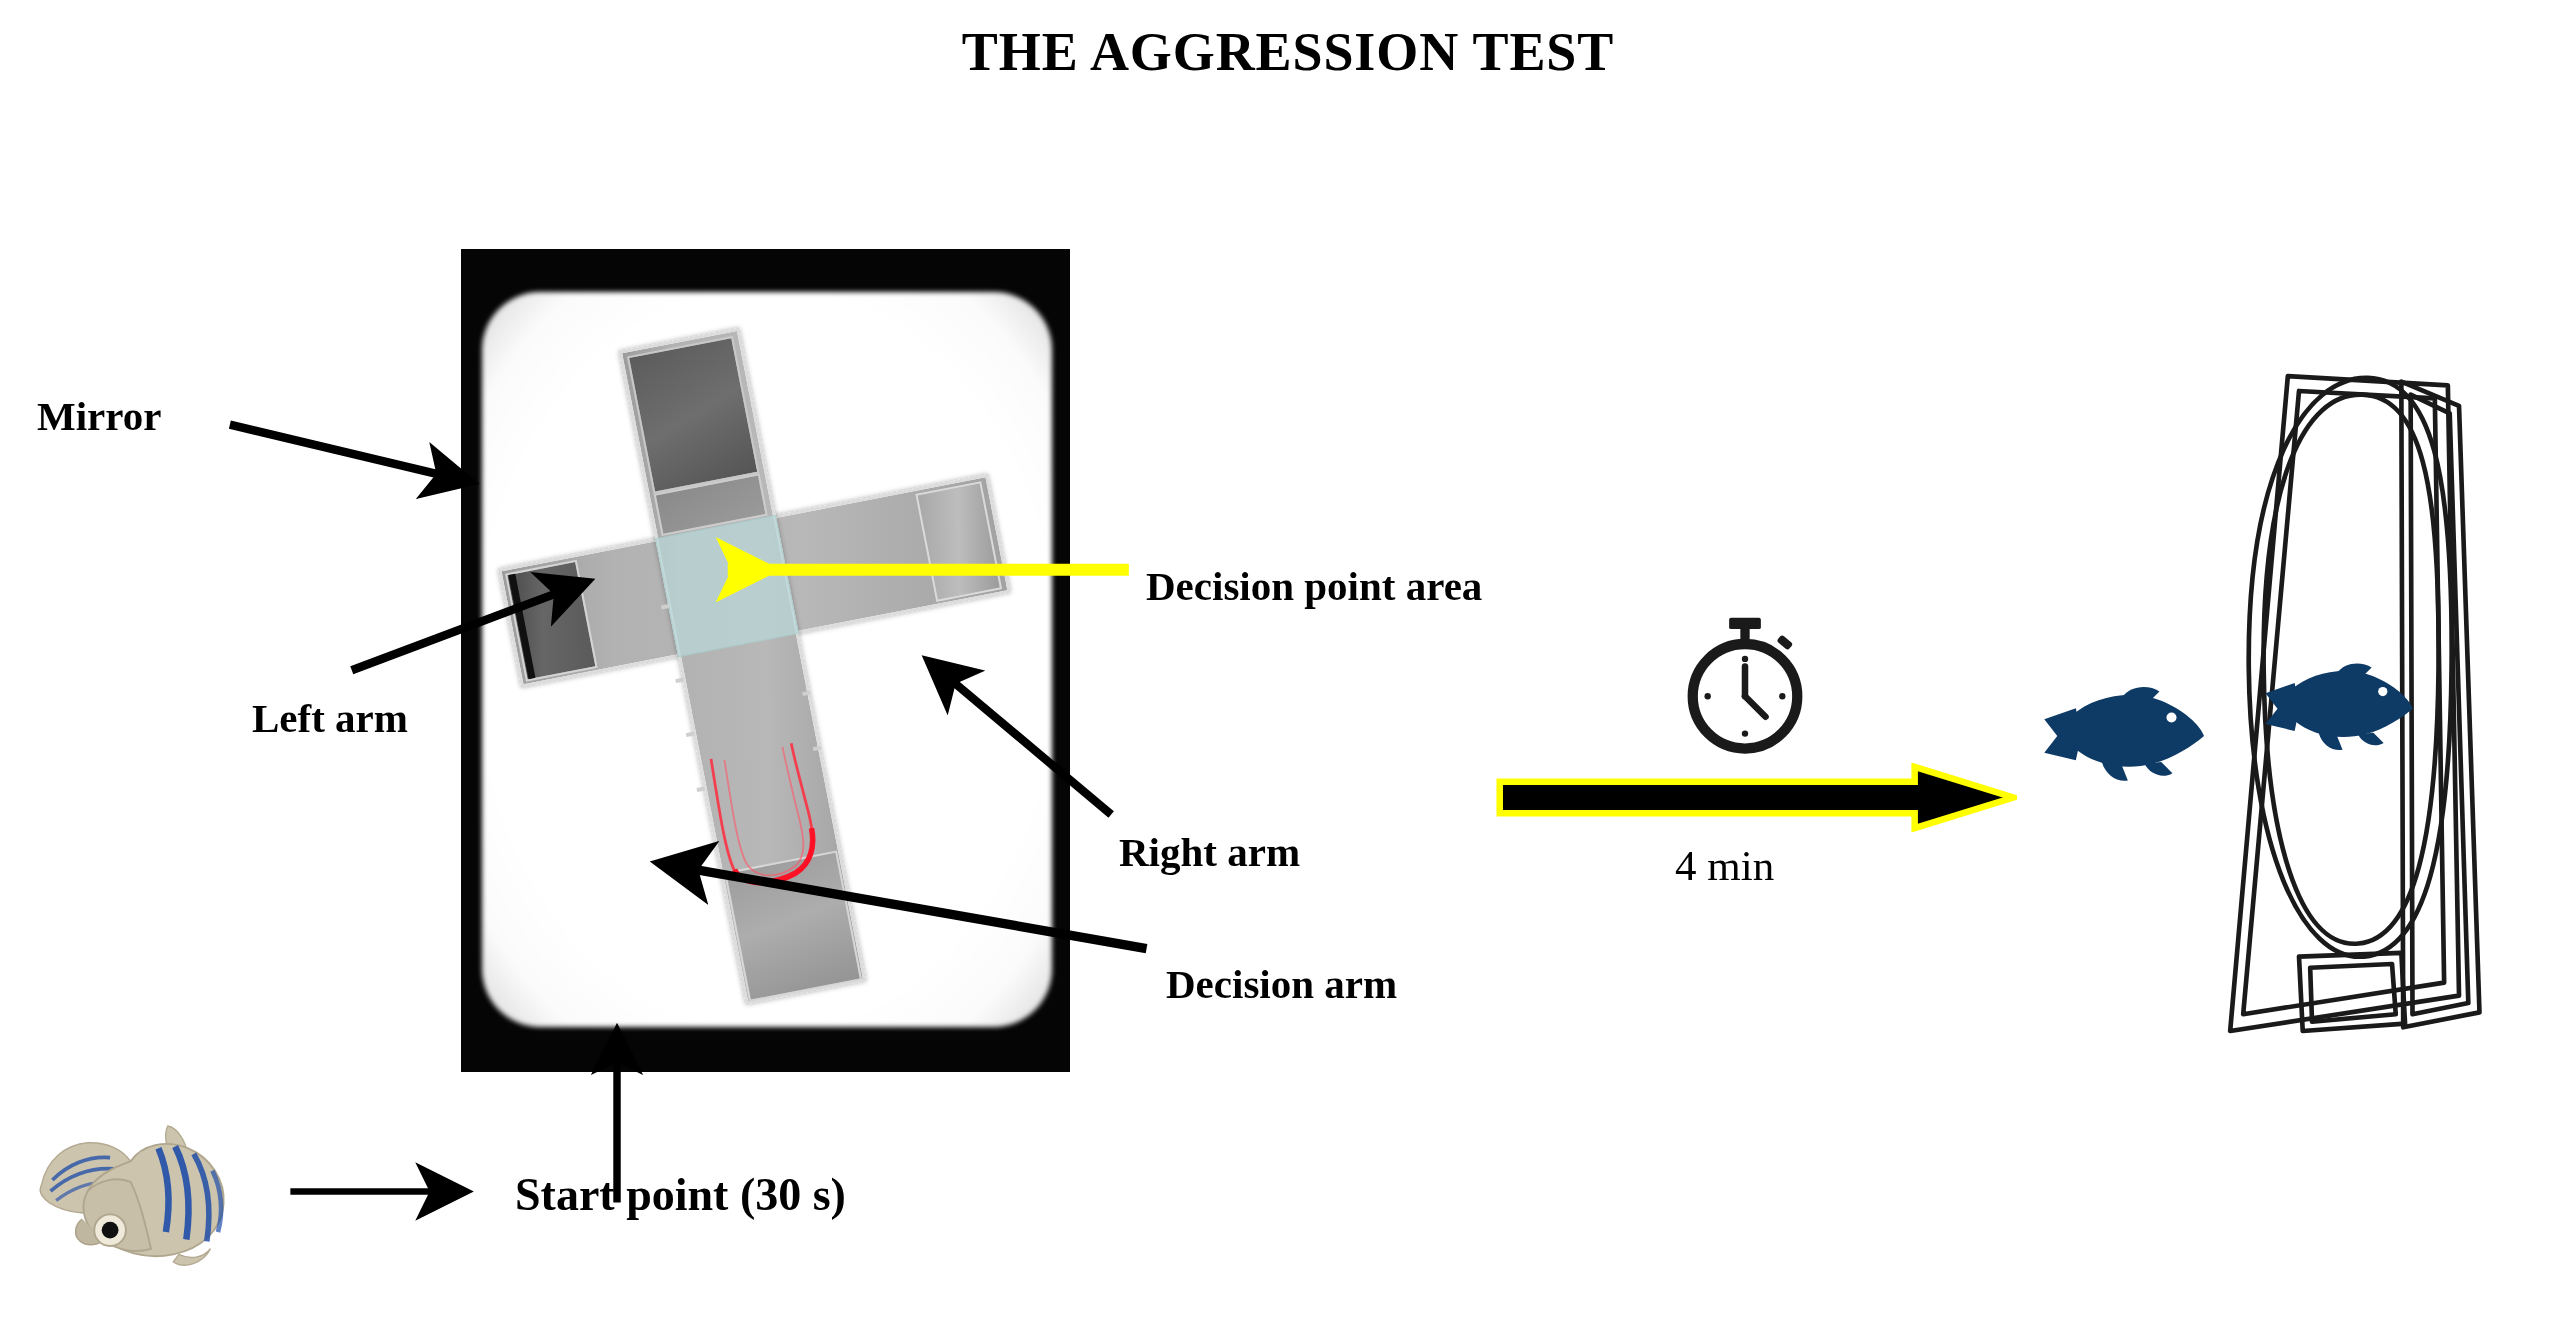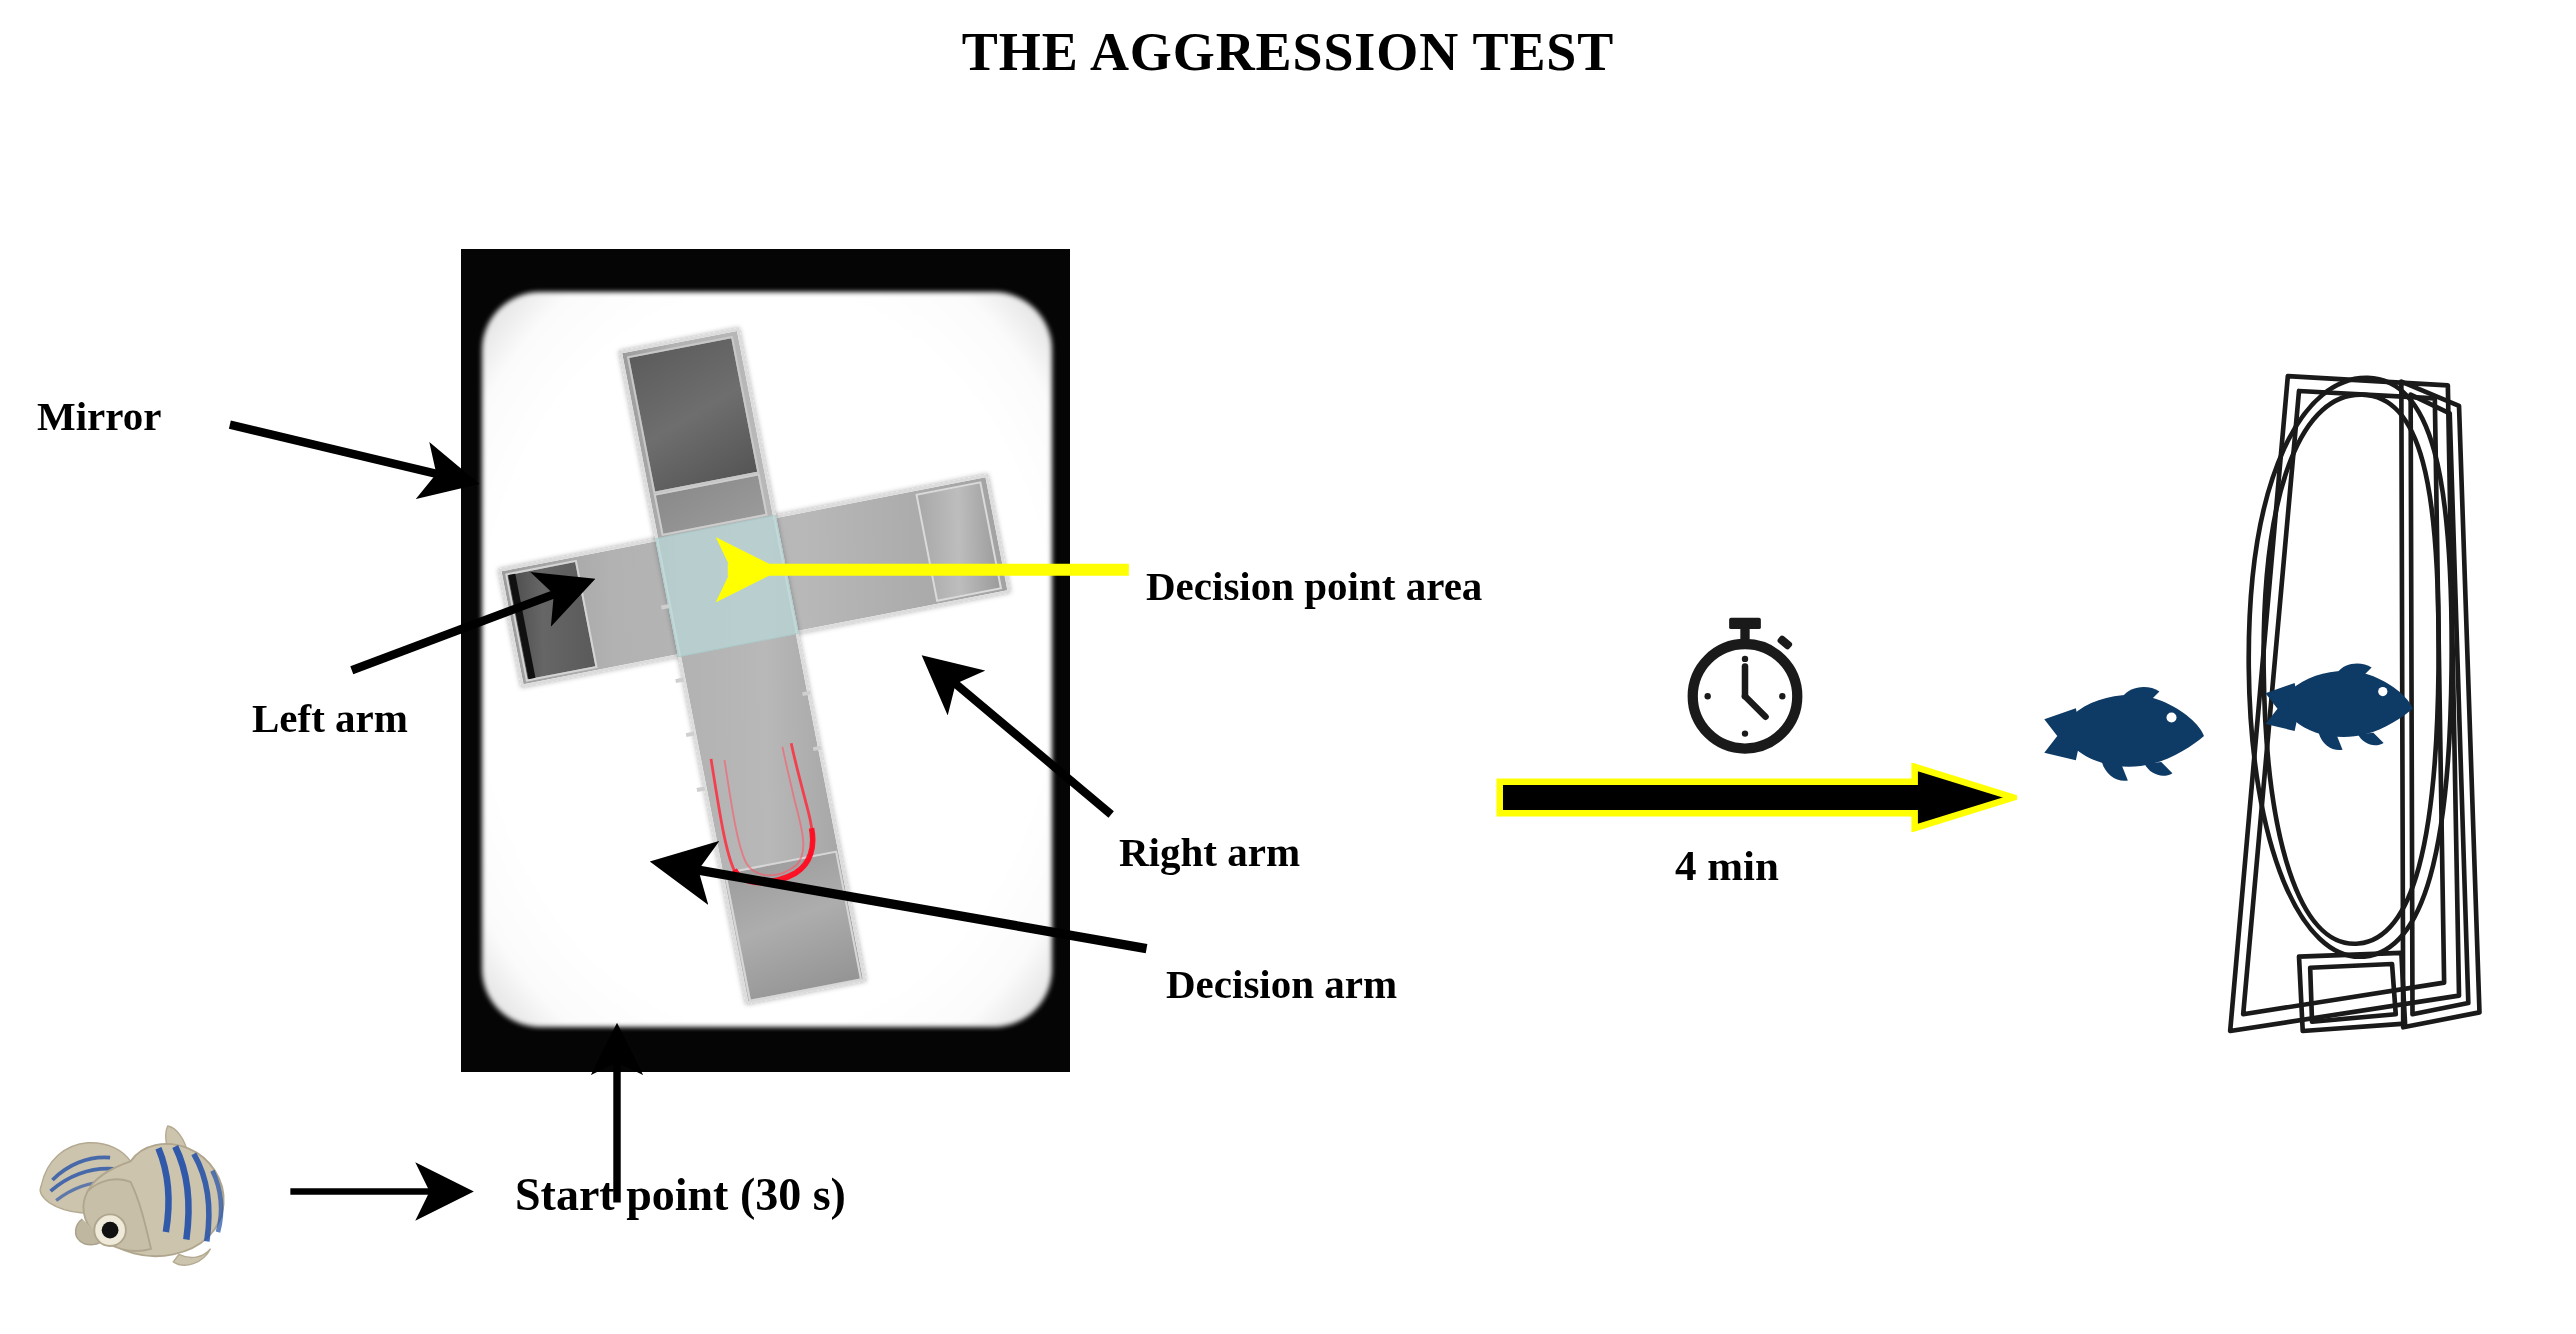--- a/index.html
+++ b/index.html
@@ -215,21 +215,21 @@
     left: 1496px;
     top: 763px;
     width: 521px;
     height: 69px;
   }
   #time-label {
     position: absolute;
     left: 1675px;
     top: 841px;
     font-size: 43px;
-    font-weight: bold;
+    font-weight: normal;
     color: #000000;
     font-family: "Liberation Serif", "DejaVu Serif", serif;
     white-space: nowrap;
   }
 
   
   #navy-fish {
     position: absolute;
     left: 2044px;
     top: 684px;

